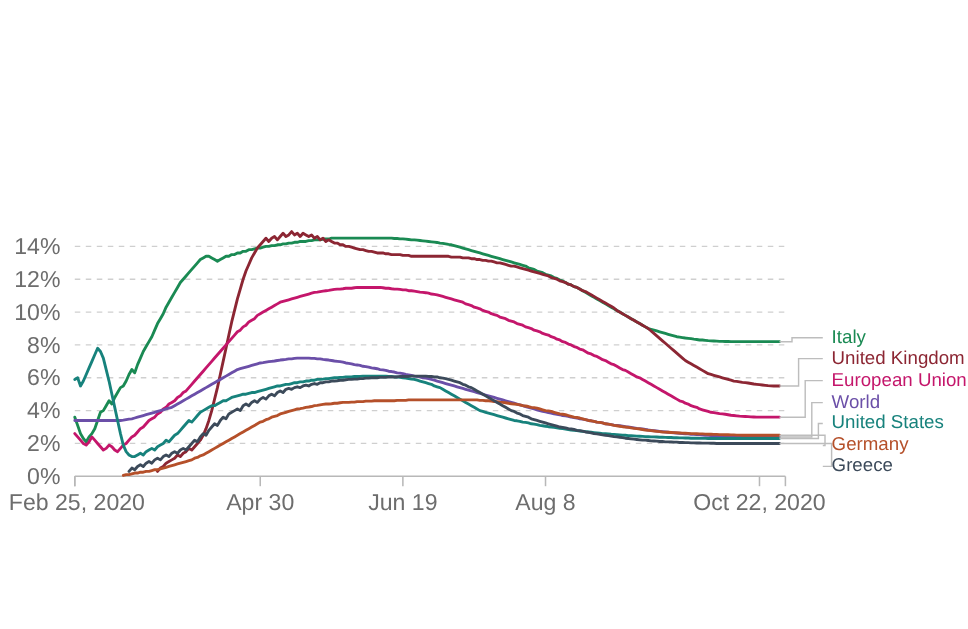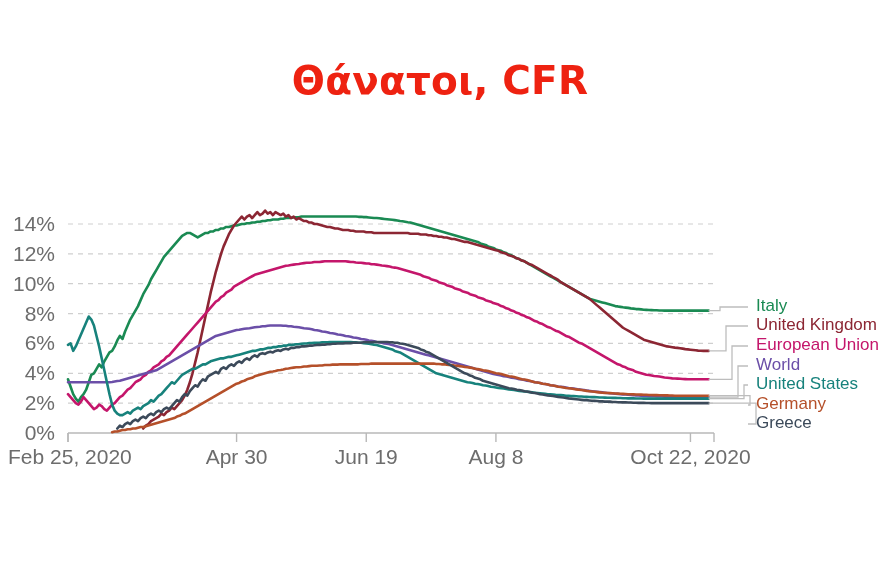--- a/index.html
+++ b/index.html
@@ -75,21 +75,20 @@
     fill: none;
     stroke: #bdbdbd;
     stroke-width: 1.3;
   }
 </style>
 </head>
 <body>
 
 <div id="chart-root">
 
-  <div class="chart-title">Θάνατοι, CFR</div>
 
   <svg class="plot-svg" width="880" height="572">
     <g id="gridlines">
         <line x1="68" x2="714" y1="403.14285714285717" y2="403.14285714285717" class="gridline"></line>
         <line x1="68" x2="714" y1="373.2857142857143" y2="373.2857142857143" class="gridline"></line>
         <line x1="68" x2="714" y1="343.42857142857144" y2="343.42857142857144" class="gridline"></line>
         <line x1="68" x2="714" y1="313.57142857142856" y2="313.57142857142856" class="gridline"></line>
         <line x1="68" x2="714" y1="283.7142857142857" y2="283.7142857142857" class="gridline"></line>
         <line x1="68" x2="714" y1="253.85714285714286" y2="253.85714285714286" class="gridline"></line>
         <line x1="68" x2="714" y1="224" y2="224" class="gridline"></line>

